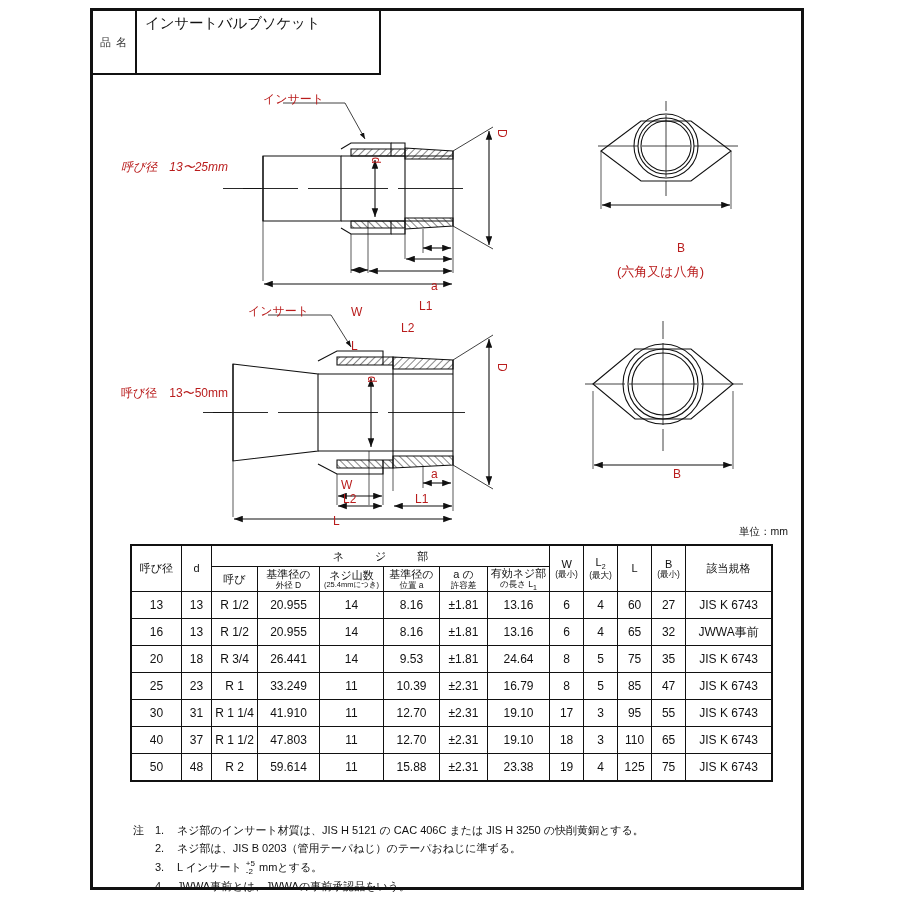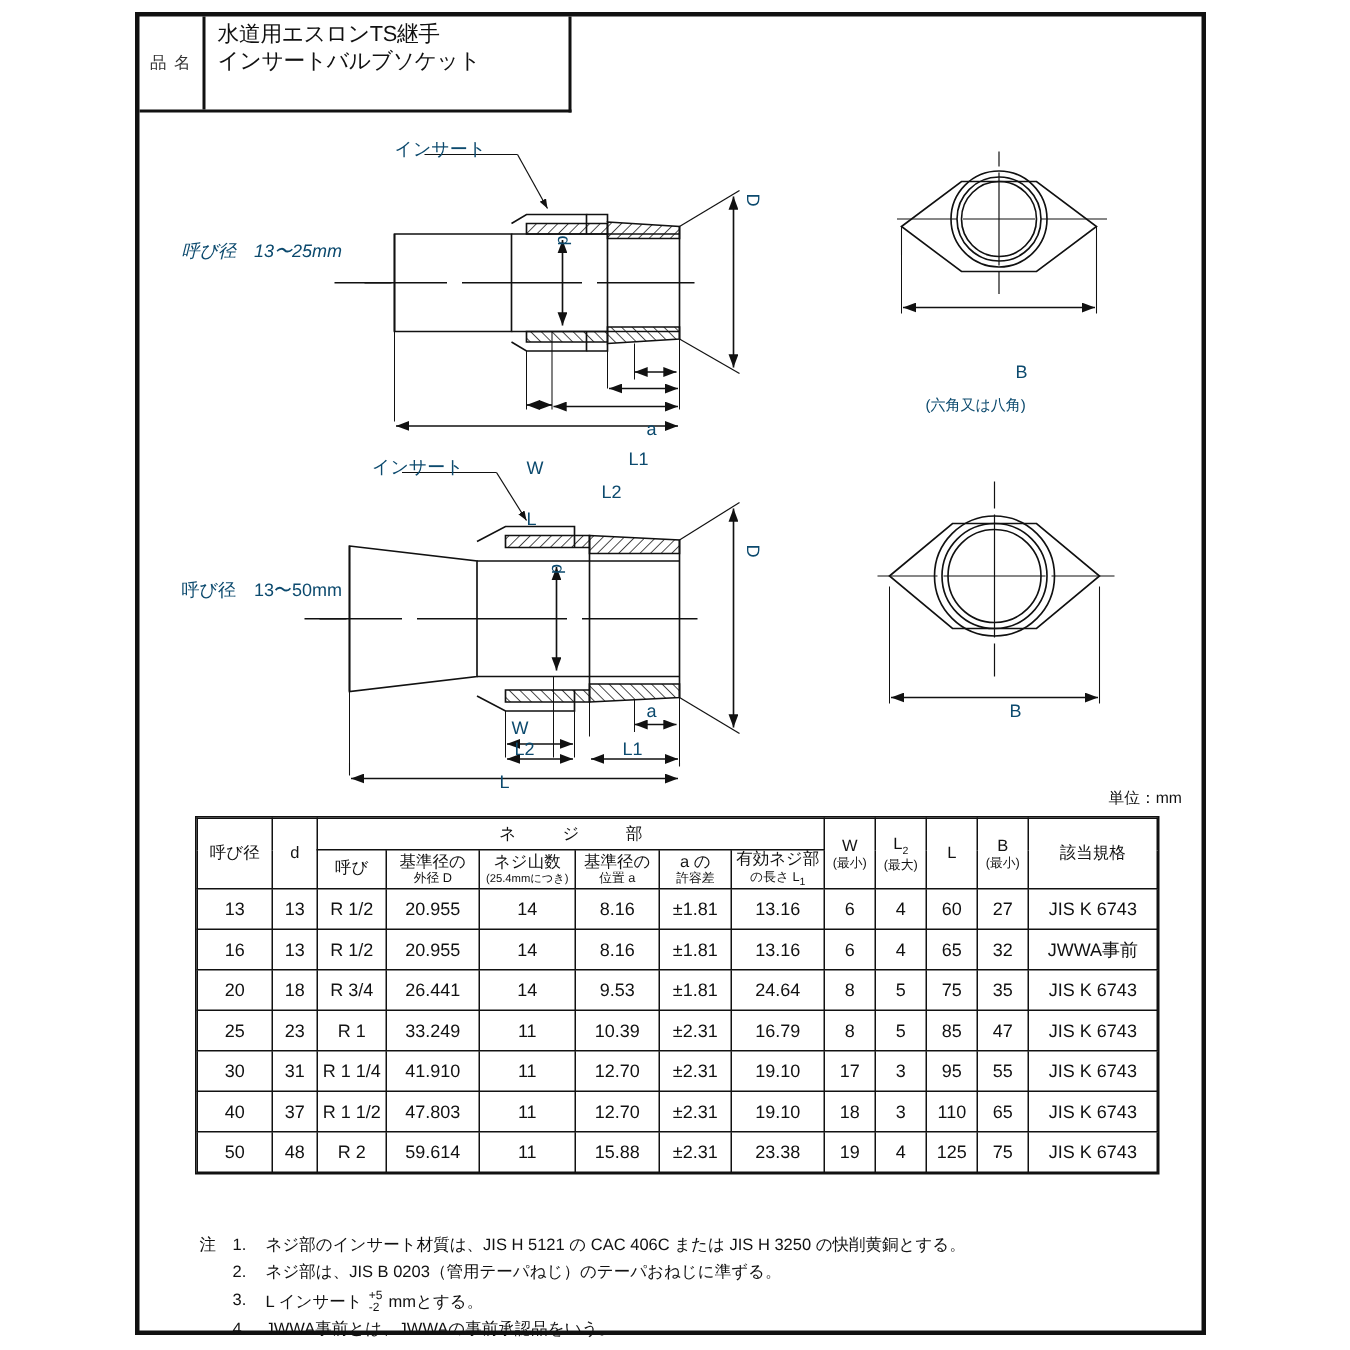--- a/index.html
+++ b/index.html
@@ -24,23 +24,23 @@
     display:flex;flex-direction:column;align-items:center;justify-content:center;
     font-size:11px;line-height:1.35;letter-spacing:1px;color:#333;
   }
   #title-text{
     flex:1;padding:4px 0 0 8px;font-size:14.5px;line-height:1.22;
     letter-spacing:-0.2px;color:#111;
   }
   
   .dwg{position:absolute;left:0;top:0;}
   .lbl{
-    position:absolute;font-size:12px;color:#0c4a6e;white-space:nowrap;
-  }
-  .lbl.small{font-size:10px;}
+    position:absolute;font-size:12px;color:#b91c1c;white-space:nowrap;
+  }
+  .lbl.small{font-size:13px;}
   
   #unit-note{
     position:absolute;right:13px;top:514px;font-size:10.5px;color:#111;
   }
   #spec-table{
     position:absolute;left:38px;top:534px;width:640px;
     border-collapse:collapse;font-size:11.5px;
   }
   #spec-table th,#spec-table td{
     border:1px solid #111;text-align:center;vertical-align:middle;
@@ -69,21 +69,20 @@
 <body>
 
 <div id="sheet">
 
   <div id="title-block">
     <div id="title-label">
       品
       名
     </div>
     <div id="title-text">
-      <div>水道用エスロンTS継手</div>
       <div>インサートバルブソケット</div>
     </div>
   </div>
 
   <svg class="dwg" width="714" height="215" viewBox="0 0 714 215" style="top:70px;">
     <defs>
       <pattern id="hatchA" width="5" height="5" patternTransform="rotate(45)" patternUnits="userSpaceOnUse">
         <line x1="0" y1="0" x2="0" y2="5" stroke="#111" stroke-width="1"></line>
       </pattern>
       <pattern id="hatchB" width="5" height="5" patternTransform="rotate(-45)" patternUnits="userSpaceOnUse">

